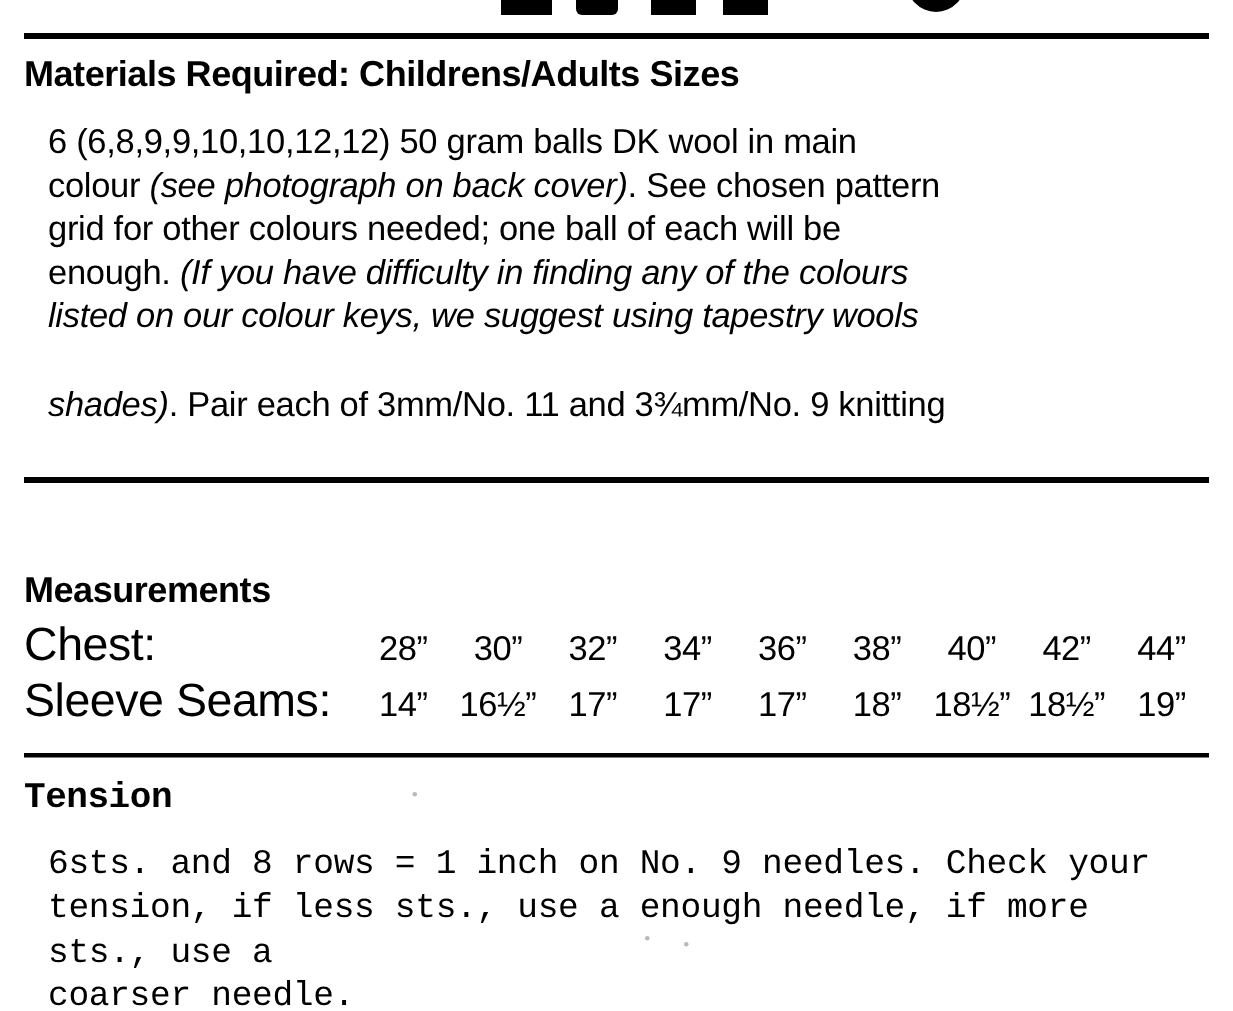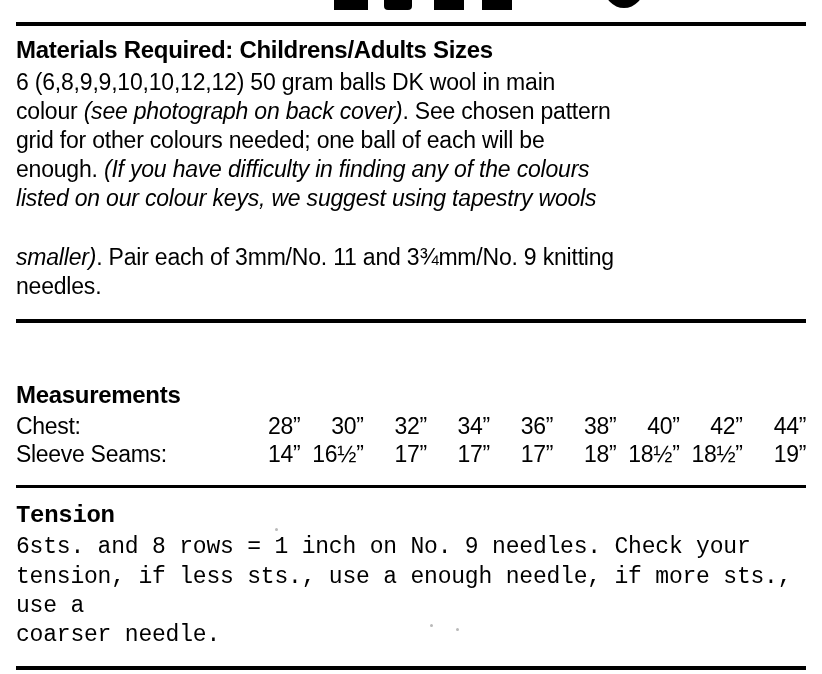--- a/index.html
+++ b/index.html
@@ -47,21 +47,21 @@
   h2.section-title {
     font-size: 24px;
     font-weight: bold;
     letter-spacing: -0.3px;
     margin: 10px 0 4px 0;
     line-height: 1.15;
   }
   p.body-text {
     font-size: 23px;
     line-height: 1.27;
-    margin: 0;
+    margin: 16px;
     letter-spacing: -0.2px;
   }
   .ital {
     font-style: italic;
   }
   .block {
     padding-bottom: 8px;
   }
   .gap-sm { height: 10px; }
   .gap-xs { height: 6px; }
@@ -72,25 +72,25 @@
     font-size: 23px;
     letter-spacing: -0.3px;
   }
   table.meas td {
     padding: 0 0 1px 0;
     white-space: nowrap;
     vertical-align: baseline;
   }
   table.meas td.label {
     width: 210px;
-    font-size: 23px;
+    font-size: 31px;
   }
   table.meas td.val {
     width: 60px;
-    text-align: right;
+    text-align: center;
   }
   .meas-wrap { padding: 4px 0 10px 0; margin-top: 44px; }
   .tension-wrap { padding: 4px 0 10px 0; font-family: Liberation Mono, monospace; }
   .dust {
     position: absolute;
     background: #b9b9b9;
     width: 3px;
     height: 3px;
     border-radius: 50%;
   }
@@ -112,22 +112,21 @@
 
   <section class="block">
     <h2 class="section-title">Materials Required: Childrens/Adults Sizes</h2>
     <p class="body-text">
       <span>6 (6,8,9,9,10,10,12,12) 50 gram balls DK wool in main</span><br>
       <span>colour </span><span class="ital">(see photograph on back cover)</span><span>. See chosen pattern</span><br>
       <span>grid for other colours needed; one ball of each will be</span><br>
       <span>enough. </span><span class="ital">(If you have difficulty in finding any of the colours</span><br>
       <span class="ital">listed on our colour keys, we suggest using tapestry wools</span><br>
       <br>
-      <span class="ital">smaller)</span><span>. Pair each of 3mm/No. 11 and 3¾mm/No. 9 knitting</span><br>
-      <span>needles.</span>
+      <span class="ital">shades)</span><span>. Pair each of 3mm/No. 11 and 3¾mm/No. 9 knitting</span><br>
     </p>
   </section>
 
   <div class="gap-sm"></div>
   <div class="rule"></div>
 
   <section class="meas-wrap">
     <h2 class="section-title">Measurements</h2>
     <table class="meas">
       <tbody>

